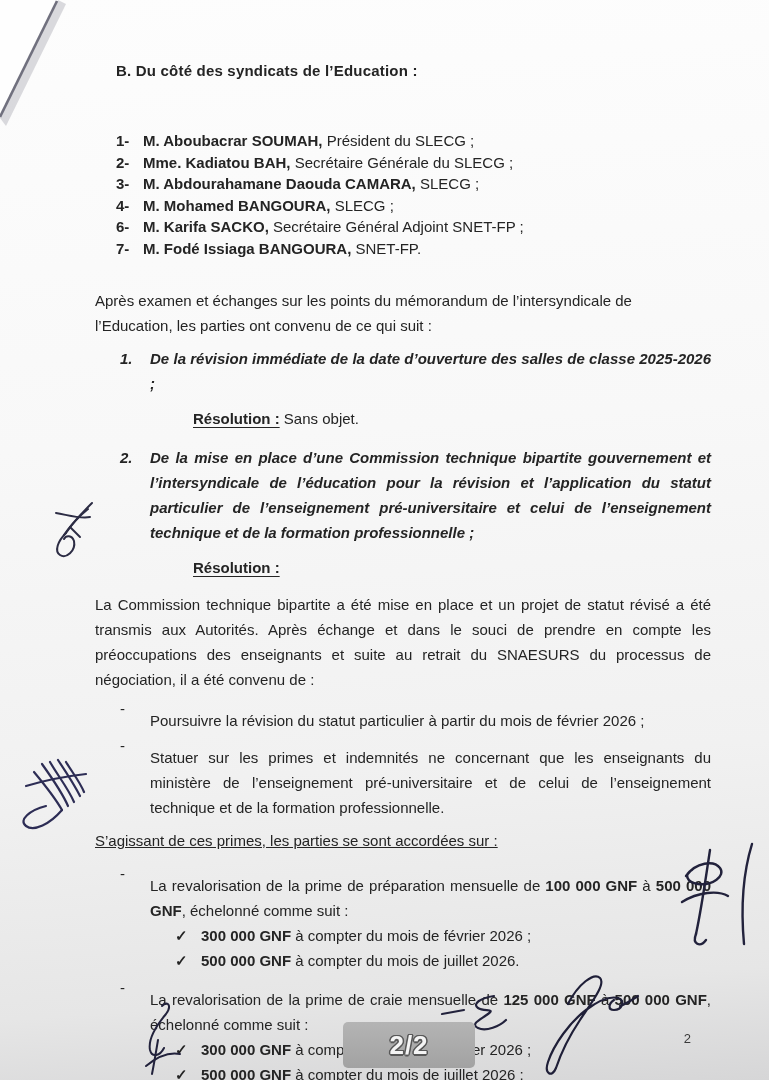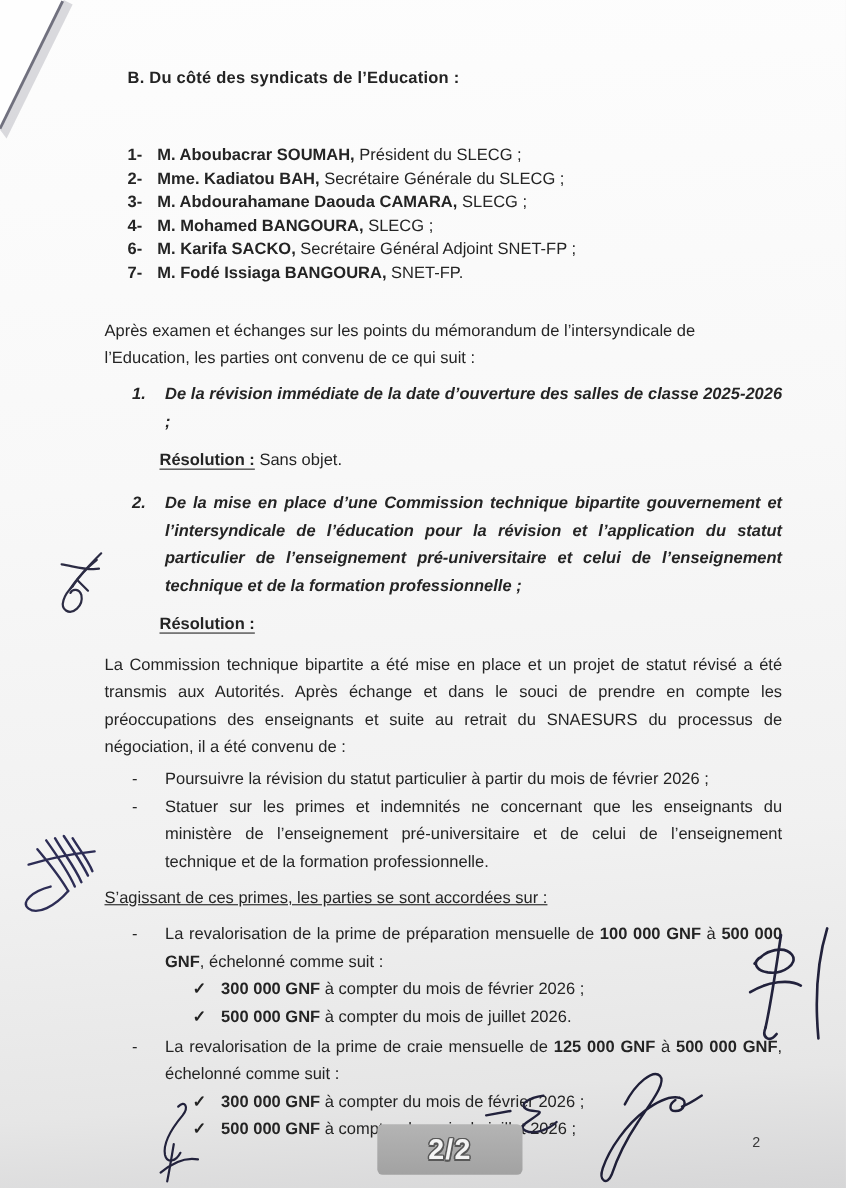--- a/index.html
+++ b/index.html
@@ -21,25 +21,25 @@
   .plist .num { display:inline-block; width:27px; font-weight:700; }
 
   .para { margin-top:29px; }
   .jst  { text-align:justify; }
 
   .point { display:flex; margin:8px 0 0 25px; }
   .point .pnum { width:30px; flex:0 0 30px; }
   .point .ptext { flex:1; text-align:justify; }
 
   .res { margin:10px 0 0 50px; }
-  .res .lbl { text-underline-offset:3px; }
+  .res .lbl { text-underline-offset:3px;margin-left:48px; }
 
   .dash-row { display:flex; margin-left:25px; }
   .dash-row .dash { width:30px; flex:0 0 30px; text-align:left; }
-  .dash-row .dtext { flex:1; text-align:justify; }
+  .dash-row .dtext { flex:1; text-align:justify;margin-top:12px; }
 
   .check-row { display:flex; margin-left:80px; }
   .check-row .chk { width:26px; flex:0 0 26px; font-weight:700; }
 
   .agr { margin-top:4px; }
   .primes-intro { margin-top:8px;text-decoration:underline; }
   .prime-block { margin-top:8px; }
 
   
   .page-badge {

